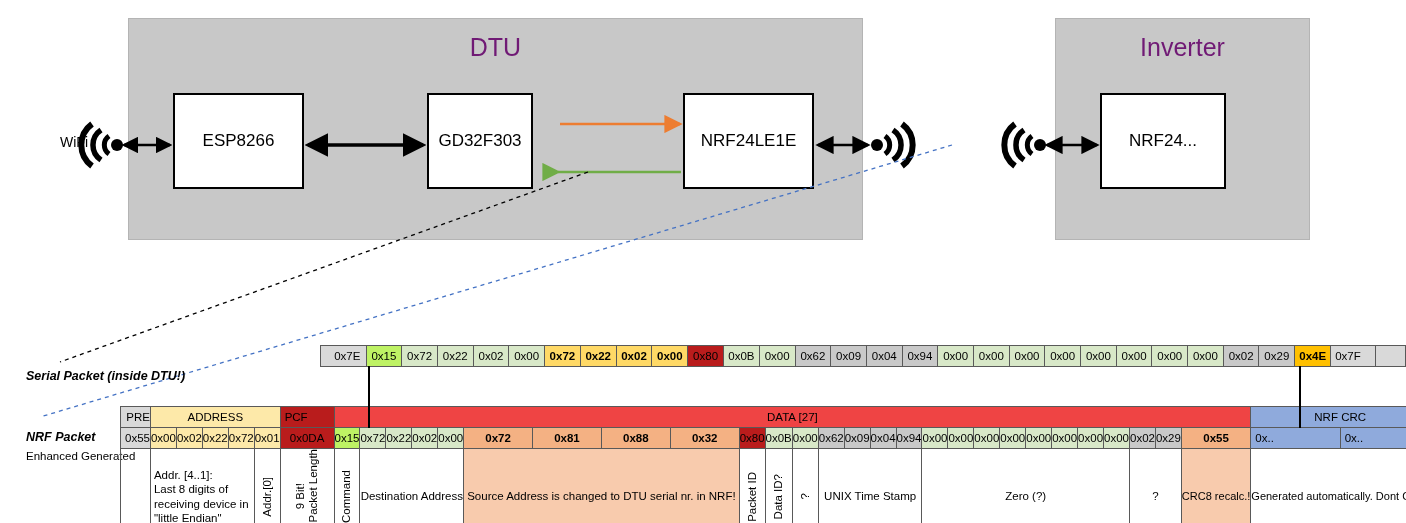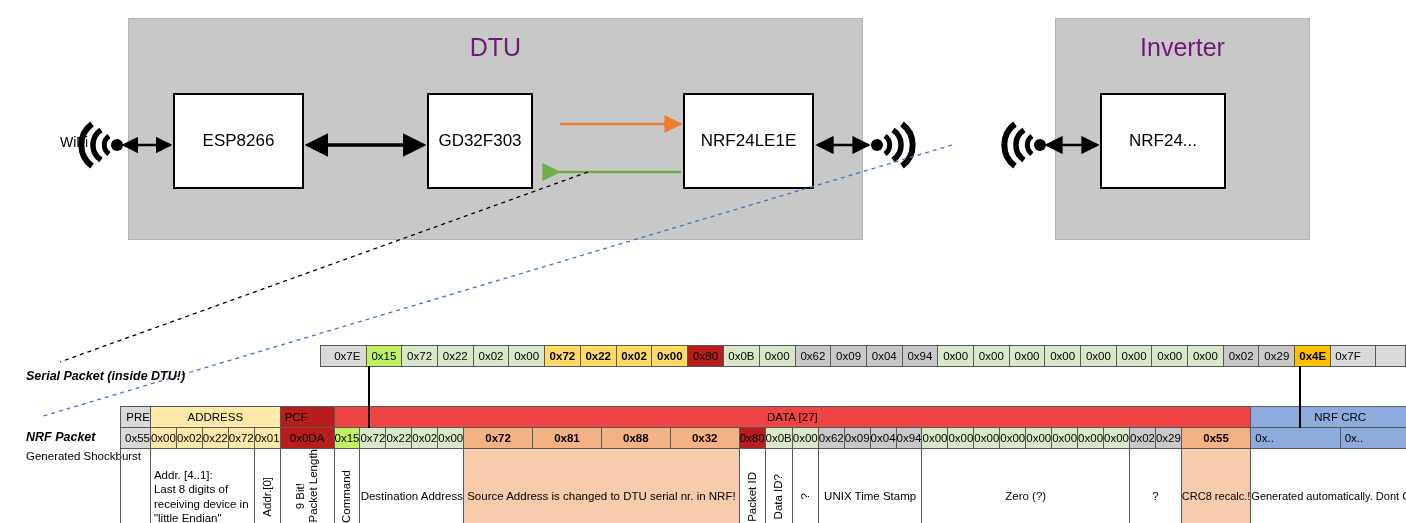--- a/index.html
+++ b/index.html
@@ -187,21 +187,21 @@
 
   <line x1="952" y1="145" x2="40" y2="417" stroke="#4472c4" stroke-width="1.3" stroke-dasharray="4 4"></line>
 </svg>
 
 <div id="packets">
 
   <div class="row-label" style="left:26px; top:29px;">Serial Packet (inside DTU!)</div>
 
   <div class="row-label" style="left:26px; top:90px;">NRF Packet</div>
 
-  <div class="row-sublabel" style="left:26px; top:110px;">Generated Shockburst</div>
+  <div class="row-sublabel" style="left:26px; top:110px;">Enhanced Generated</div>
 
   <table class="pkt" style="left:320px; top:5px;">
     <tbody>
       <tr id="serial-values-row">
         <td class="hdr" style="width:48px; text-align:center; padding-left:8px;">0x7E</td>
 
         <td class="gd" style="width: 38px;">0x15</td>
           <td class="g" style="width: 38px;">0x72</td>
           <td class="g" style="width: 38px;">0x22</td>
           <td class="g" style="width: 38px;">0x02</td>

